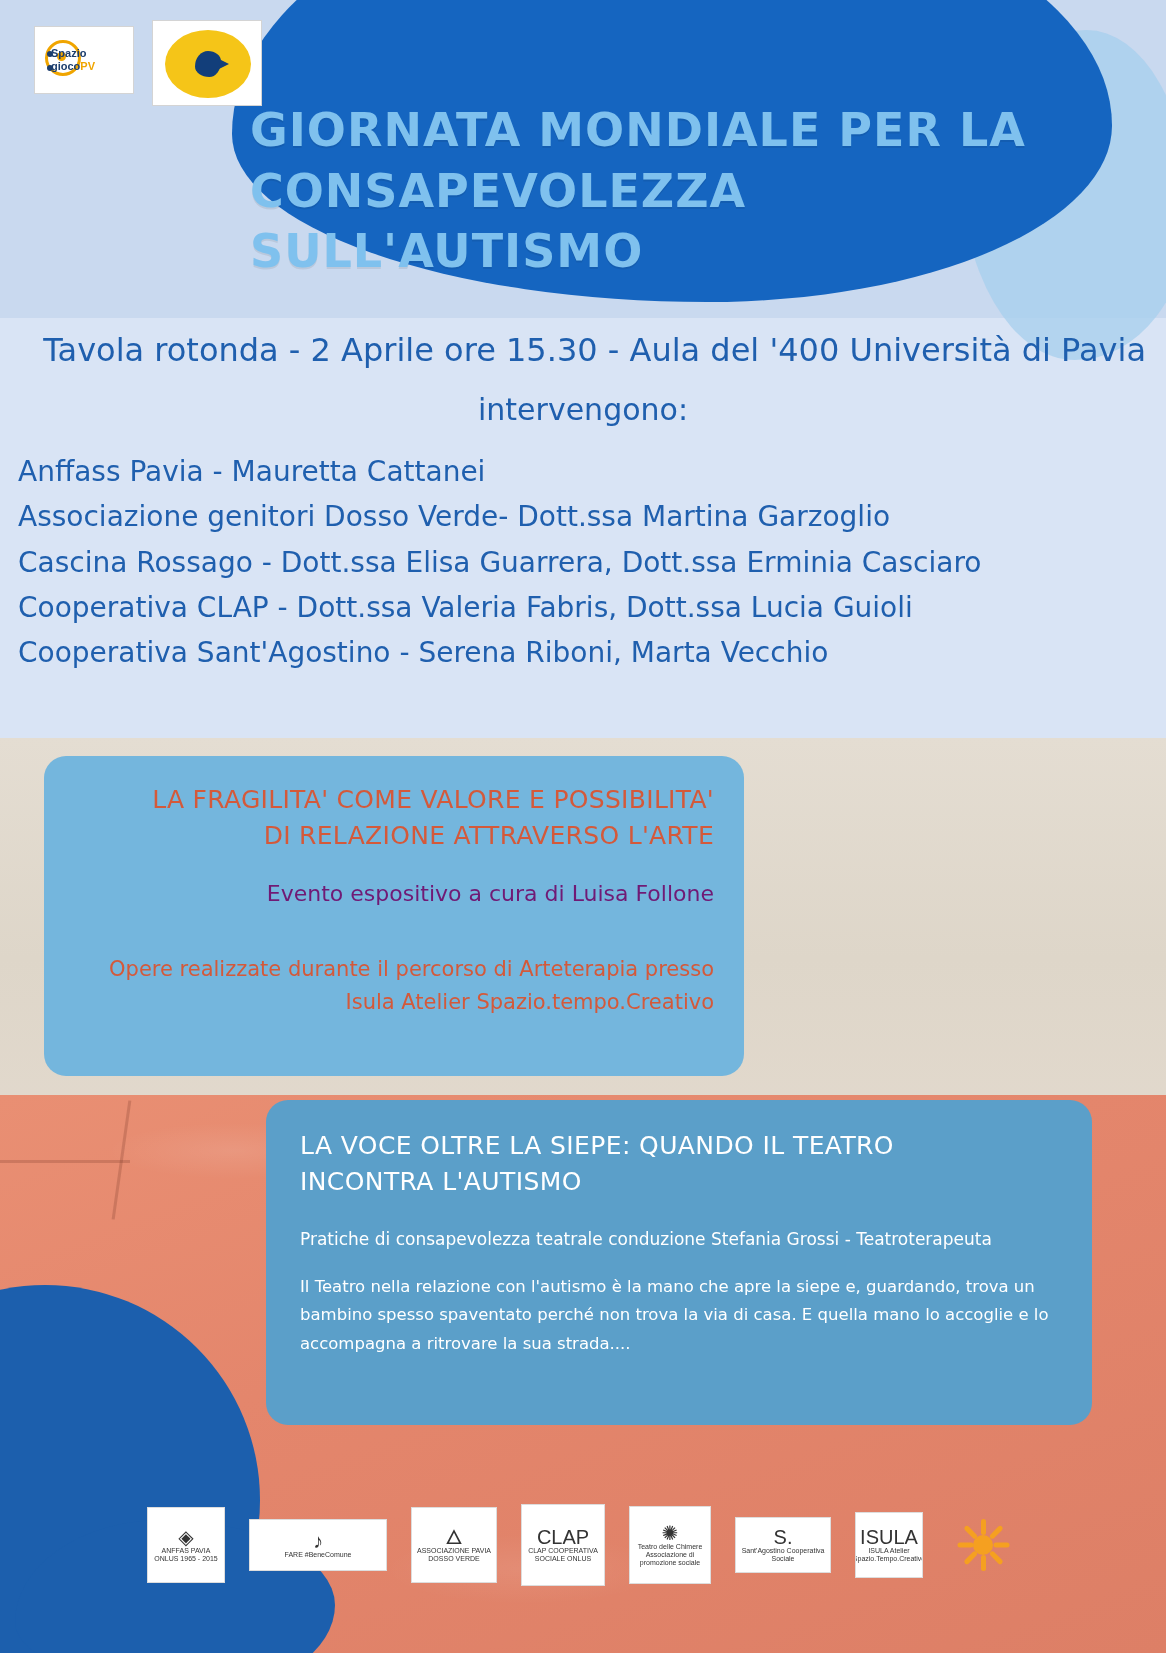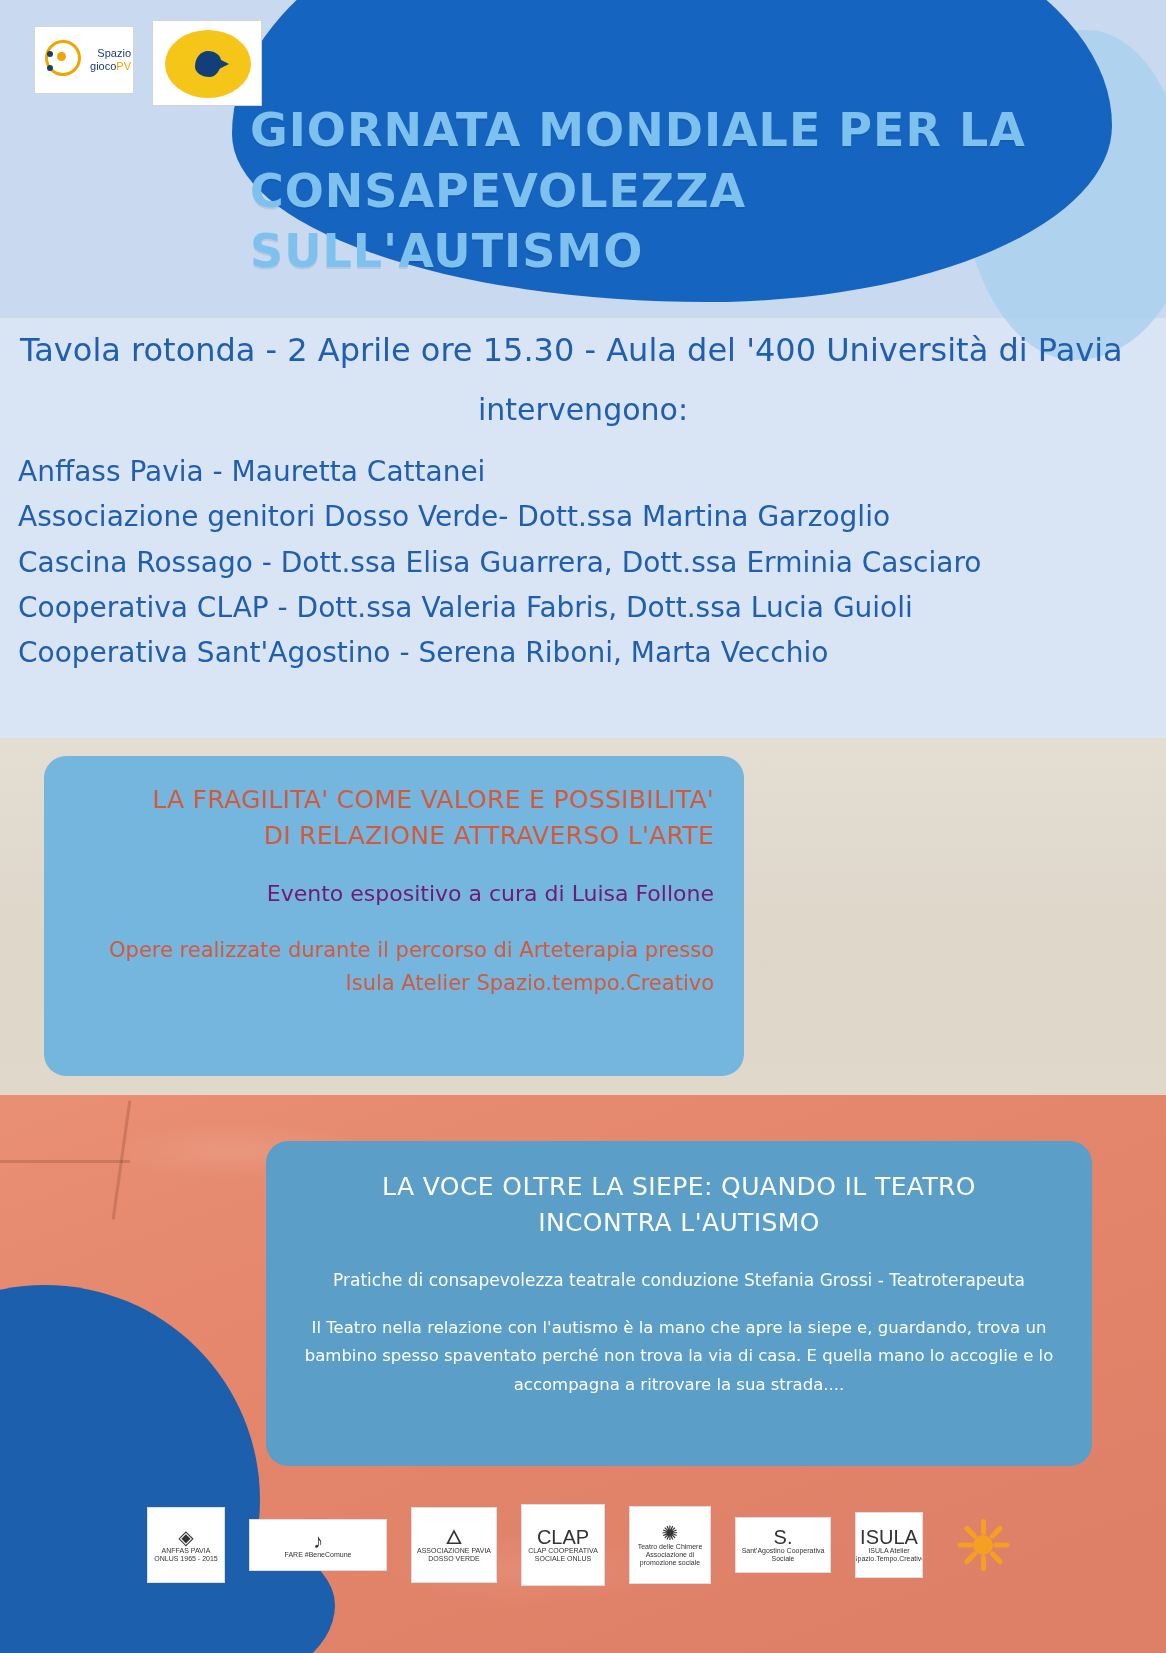--- a/index.html
+++ b/index.html
@@ -141,22 +141,22 @@
     width: 9px; height: 9px;
     background: #f0a500;
     border-radius: 50%;
   }
   .sg-text {
     position: absolute;
     left: 16px; top: 20px;
     font-size: 11px;
     line-height: 1.15;
     color: #1b3d6d;
-    font-weight: 400;
-    text-align: right;
+    font-weight: 700;
+    text-align: left;
     width: 80px;
   }
   .sg-text .pv { color: #f0a500; }
   .sg-dot {
     position:absolute; left: 12px; top: 24px; width:6px;height:6px;border-radius:50%;background:#1b3d6d;
   }
   .sg-dot2 {
     position:absolute; left: 12px; top: 38px; width:6px;height:6px;border-radius:50%;background:#1b3d6d;
   }
 
@@ -187,21 +187,21 @@
 
   
   .mid-block {
     position: absolute;
     left: 0; top: 330px;
     width: 1166px;
     color: #1f5fae;
     font-family: "DejaVu Sans", sans-serif;
   }
   .mid-line-1 {
-    text-align: left;
+    text-align: right;
     font-size: 32px;
     line-height: 1.25;
     color: #1f5fae;
     padding: 0 20px;
   }
   .mid-line-2 {
     text-align: center;
     font-size: 30px;
     margin-top: 22px;
     color: #1f5fae;
@@ -233,38 +233,36 @@
     color: #d4593a;
     letter-spacing: .3px;
   }
   .panel-art .p-sub {
     font-size: 22px;
     margin-top: 28px;
     color: #701a75;
   }
   .panel-art .p-body {
     font-size: 21px;
-    margin-top: 28px;
+    margin-top: 47px;
     line-height: 1.55;
     color: #d4593a;
   }
 
   
   .panel-teatro {
     position: absolute;
     left: 266px; top: 1100px;
     width: 826px; height: 325px;
     background: #5b9fc9;
     border-radius: 22px;
     color: #ffffff;
-    text-align: center;
     box-sizing: border-box;
     padding: 28px 34px;
     font-family: "DejaVu Sans", sans-serif;
-    margin-top: 41px;
   }
   .panel-teatro .t-title {
     font-size: 25px;
     line-height: 1.45;
     letter-spacing: .4px;
   }
   .panel-teatro .t-sub {
     font-size: 17px;
     margin-top: 28px;
   }

